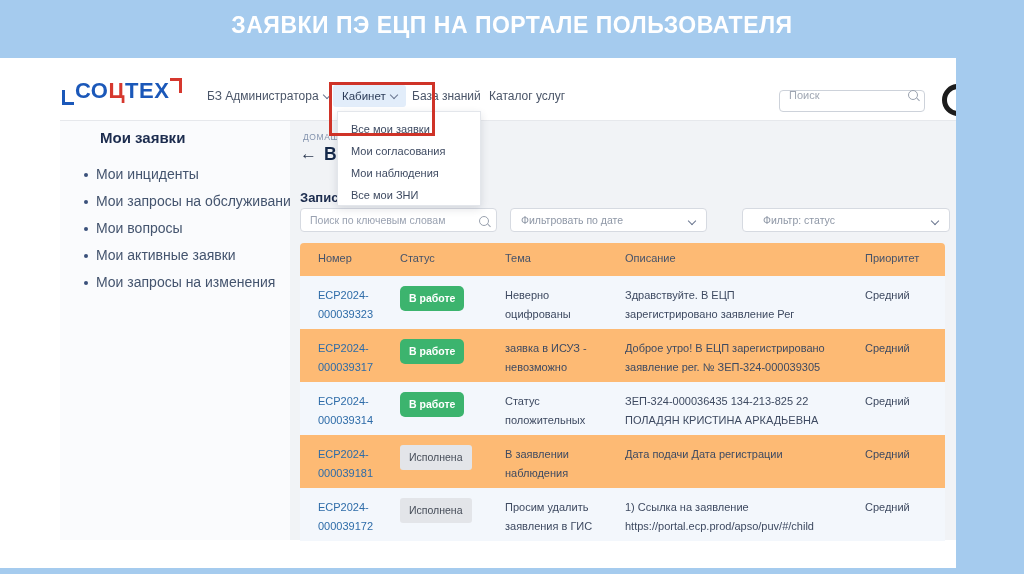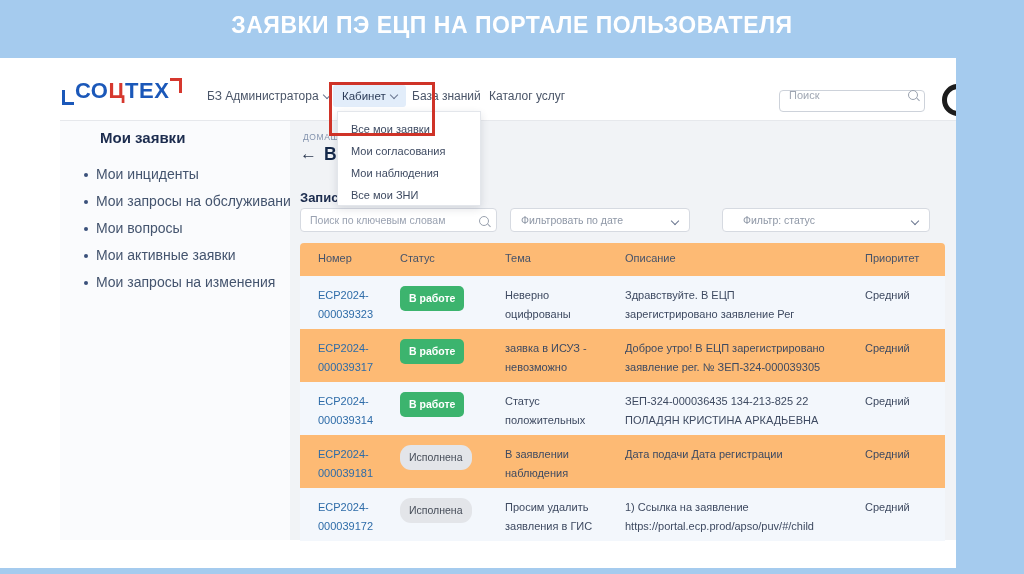--- a/index.html
+++ b/index.html
@@ -46,35 +46,35 @@
   .records{position:absolute;left:300px;top:132px;font-size:13px;font-weight:bold;color:#1c2c4e;}
 
   .filter{position:absolute;top:150px;height:24px;box-sizing:border-box;background:#fff;border:1px solid #d6dae1;border-radius:4px;}
   .filter-input{left:300px;width:197px;}
   .filter-input input{width:100%;height:100%;box-sizing:border-box;border:none;background:transparent;border-radius:4px;
         padding:0 24px 0 9px;font-size:10.5px;color:#333;font-family:"Liberation Sans",sans-serif;}
   .filter-input input::placeholder{color:#9aa2b1;}
   .filter-input .mag{top:7px;}
   .filter-sel{font-size:10.5px;color:#8e97a6;line-height:22px;padding-left:10px;cursor:pointer;}
   .filter-sel .chev{position:absolute;right:11px;top:9px;}
-  .sel-date{left:510px;width:180px;}
-  .sel-status{left:722px;width:208px;padding-left:20px;}
+  .sel-date{left:510px;width:197px;}
+  .sel-status{left:742px;width:208px;padding-left:20px;}
 
   
   .card{position:absolute;left:300px;top:185px;width:645px;height:298px;background:#fdba74;border-radius:4px;}
   .thead{position:absolute;left:0;top:0;width:645px;height:33px;}
   .th{position:absolute;top:9px;font-size:11px;color:#46536a;}
   .trow{position:absolute;left:0;width:645px;height:53px;cursor:pointer;}
   .alt{background:#f3f7fc;}
   .c{position:absolute;top:10px;font-size:11px;line-height:19px;color:#3e4a61;white-space:nowrap;}
   .col-num{left:18px;}  .col-stat{left:100px;} .col-subj{left:205px;} .col-desc{left:325px;} .col-prio{left:565px;}
   .c.col-num{color:#2e6ca8;}
   .badge{display:inline-block;font-size:10.5px;padding:3px 9px;border-radius:5px;}
   .badge.green{background:#3cb46e;color:#fff;font-weight:bold;}
-  .badge.gray{background:#e3e5e9;color:#464d59;border-radius:11px;text-align:right;}
+  .badge.gray{background:#e3e5e9;color:#464d59;border-radius:3px;text-align:right;}
 
   
   .menu{position:absolute;left:337px;top:53px;width:144px;height:95px;background:#fff;border:1px solid #e3e6eb;
         box-shadow:0 3px 8px rgba(40,50,70,.14);z-index:30;padding-top:6px;box-sizing:border-box;}
   .menu-item{height:22px;line-height:22px;padding-left:13px;font-size:11px;color:#3e4a61;cursor:pointer;white-space:nowrap;}
 
   
   .ann{position:absolute;left:329px;top:24px;width:106px;height:54px;border:3px solid #cf3328;z-index:50;box-sizing:border-box;}
 </style>
 </head>

